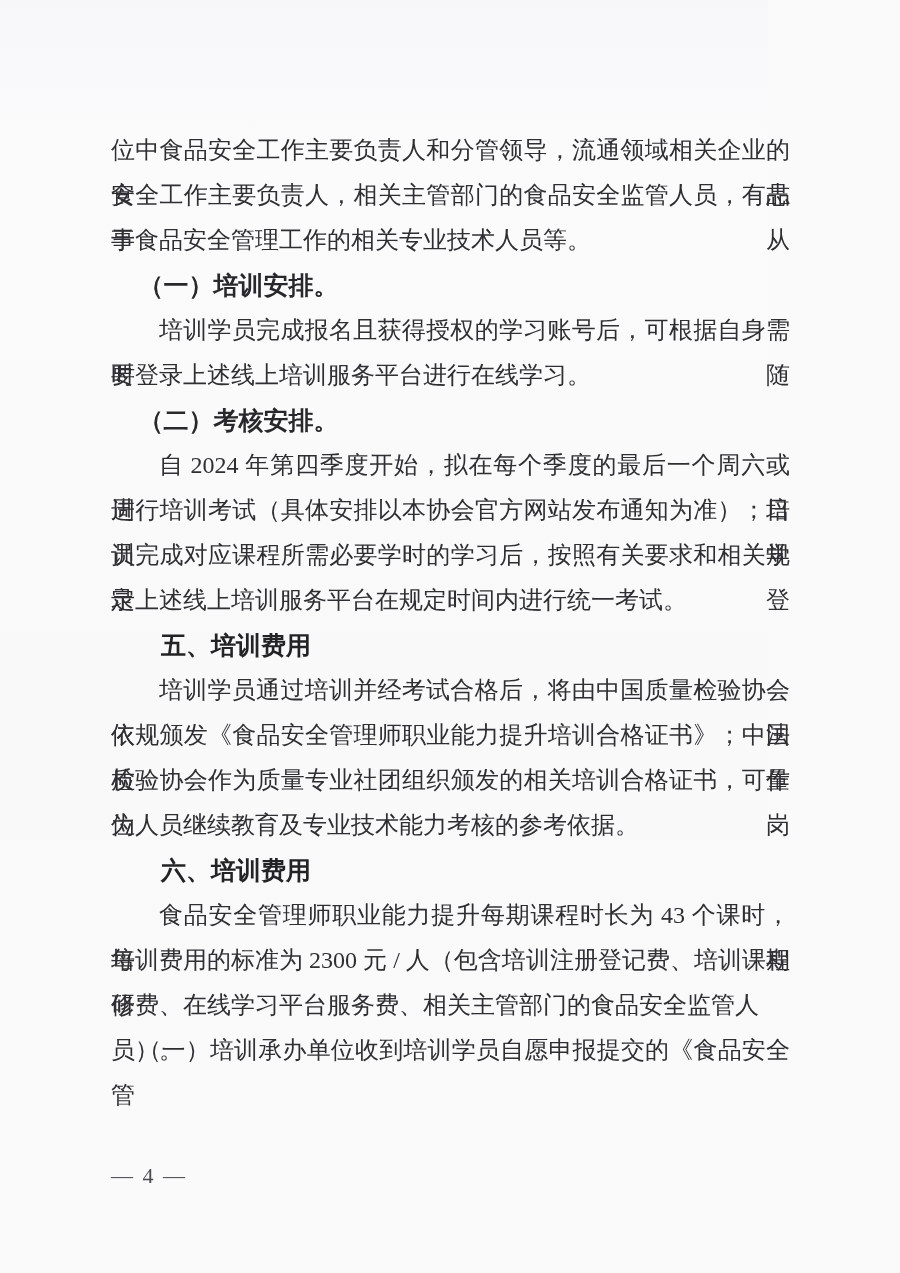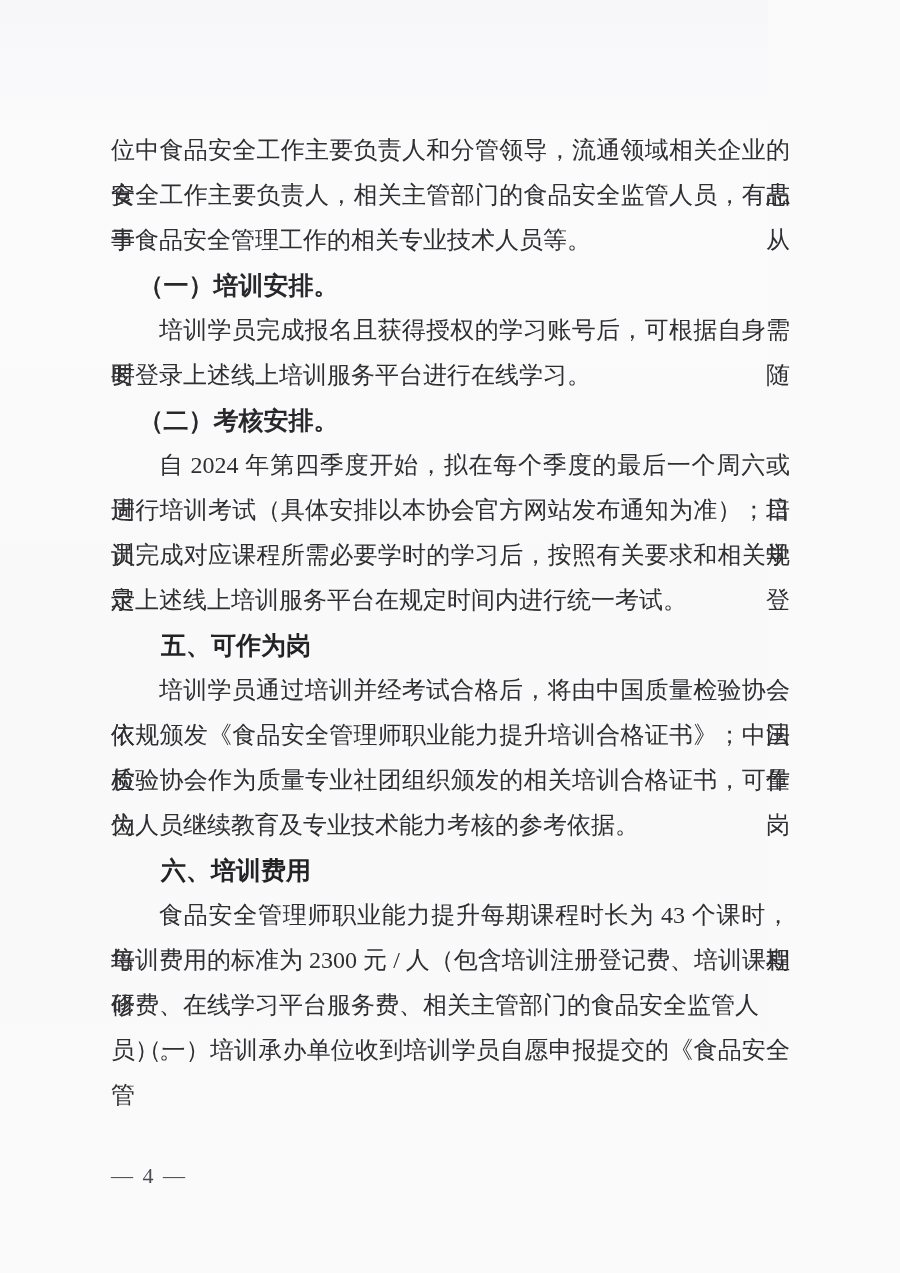--- a/index.html
+++ b/index.html
@@ -75,21 +75,21 @@
       <div class="line body full">安全工作主要负责人，相关主管部门的食品安全监管人员，有志于从</div>
       <div class="line body">事食品安全管理工作的相关专业技术人员等。</div>
       <div class="line subheading ind-paren">（一）培训安排。</div>
       <div class="line body full ind-text">培训学员完成报名且获得授权的学习账号后，可根据自身需要随</div>
       <div class="line body">时登录上述线上培训服务平台进行在线学习。</div>
       <div class="line subheading ind-paren">（二）考核安排。</div>
       <div class="line body full ind-text">自 2024 年第四季度开始，拟在每个季度的最后一个周六或周日</div>
       <div class="line body full">进行培训考试（具体安排以本协会官方网站发布通知为准）；培训学</div>
       <div class="line body full">员完成对应课程所需必要学时的学习后，按照有关要求和相关规定登</div>
       <div class="line body">录上述线上培训服务平台在规定时间内进行统一考试。</div>
-      <div class="line heading ind-text">五、可作为岗</div>
+      <div class="line heading ind-text">五、培训费用</div>
       <div class="line body full ind-text">培训学员通过培训并经考试合格后，将由中国质量检验协会依法</div>
       <div class="line body full">依规颁发《食品安全管理师职业能力提升培训合格证书》；中国质量</div>
       <div class="line body full">检验协会作为质量专业社团组织颁发的相关培训合格证书，可作为岗</div>
       <div class="line body">位人员继续教育及专业技术能力考核的参考依据。</div>
       <div class="line heading ind-text">六、培训费用</div>
       <div class="line body full ind-text">食品安全管理师职业能力提升每期课程时长为 43 个课时，每期</div>
       <div class="line body full">培训费用的标准为 2300 元 / 人（包含培训注册登记费、培训课程研</div>
       <div class="line body">修费、在线学习平台服务费、相关主管部门的食品安全监管人员）。</div>
       <div class="line body full ind-paren">（一）培训承办单位收到培训学员自愿申报提交的《食品安全管</div>
     </div>

